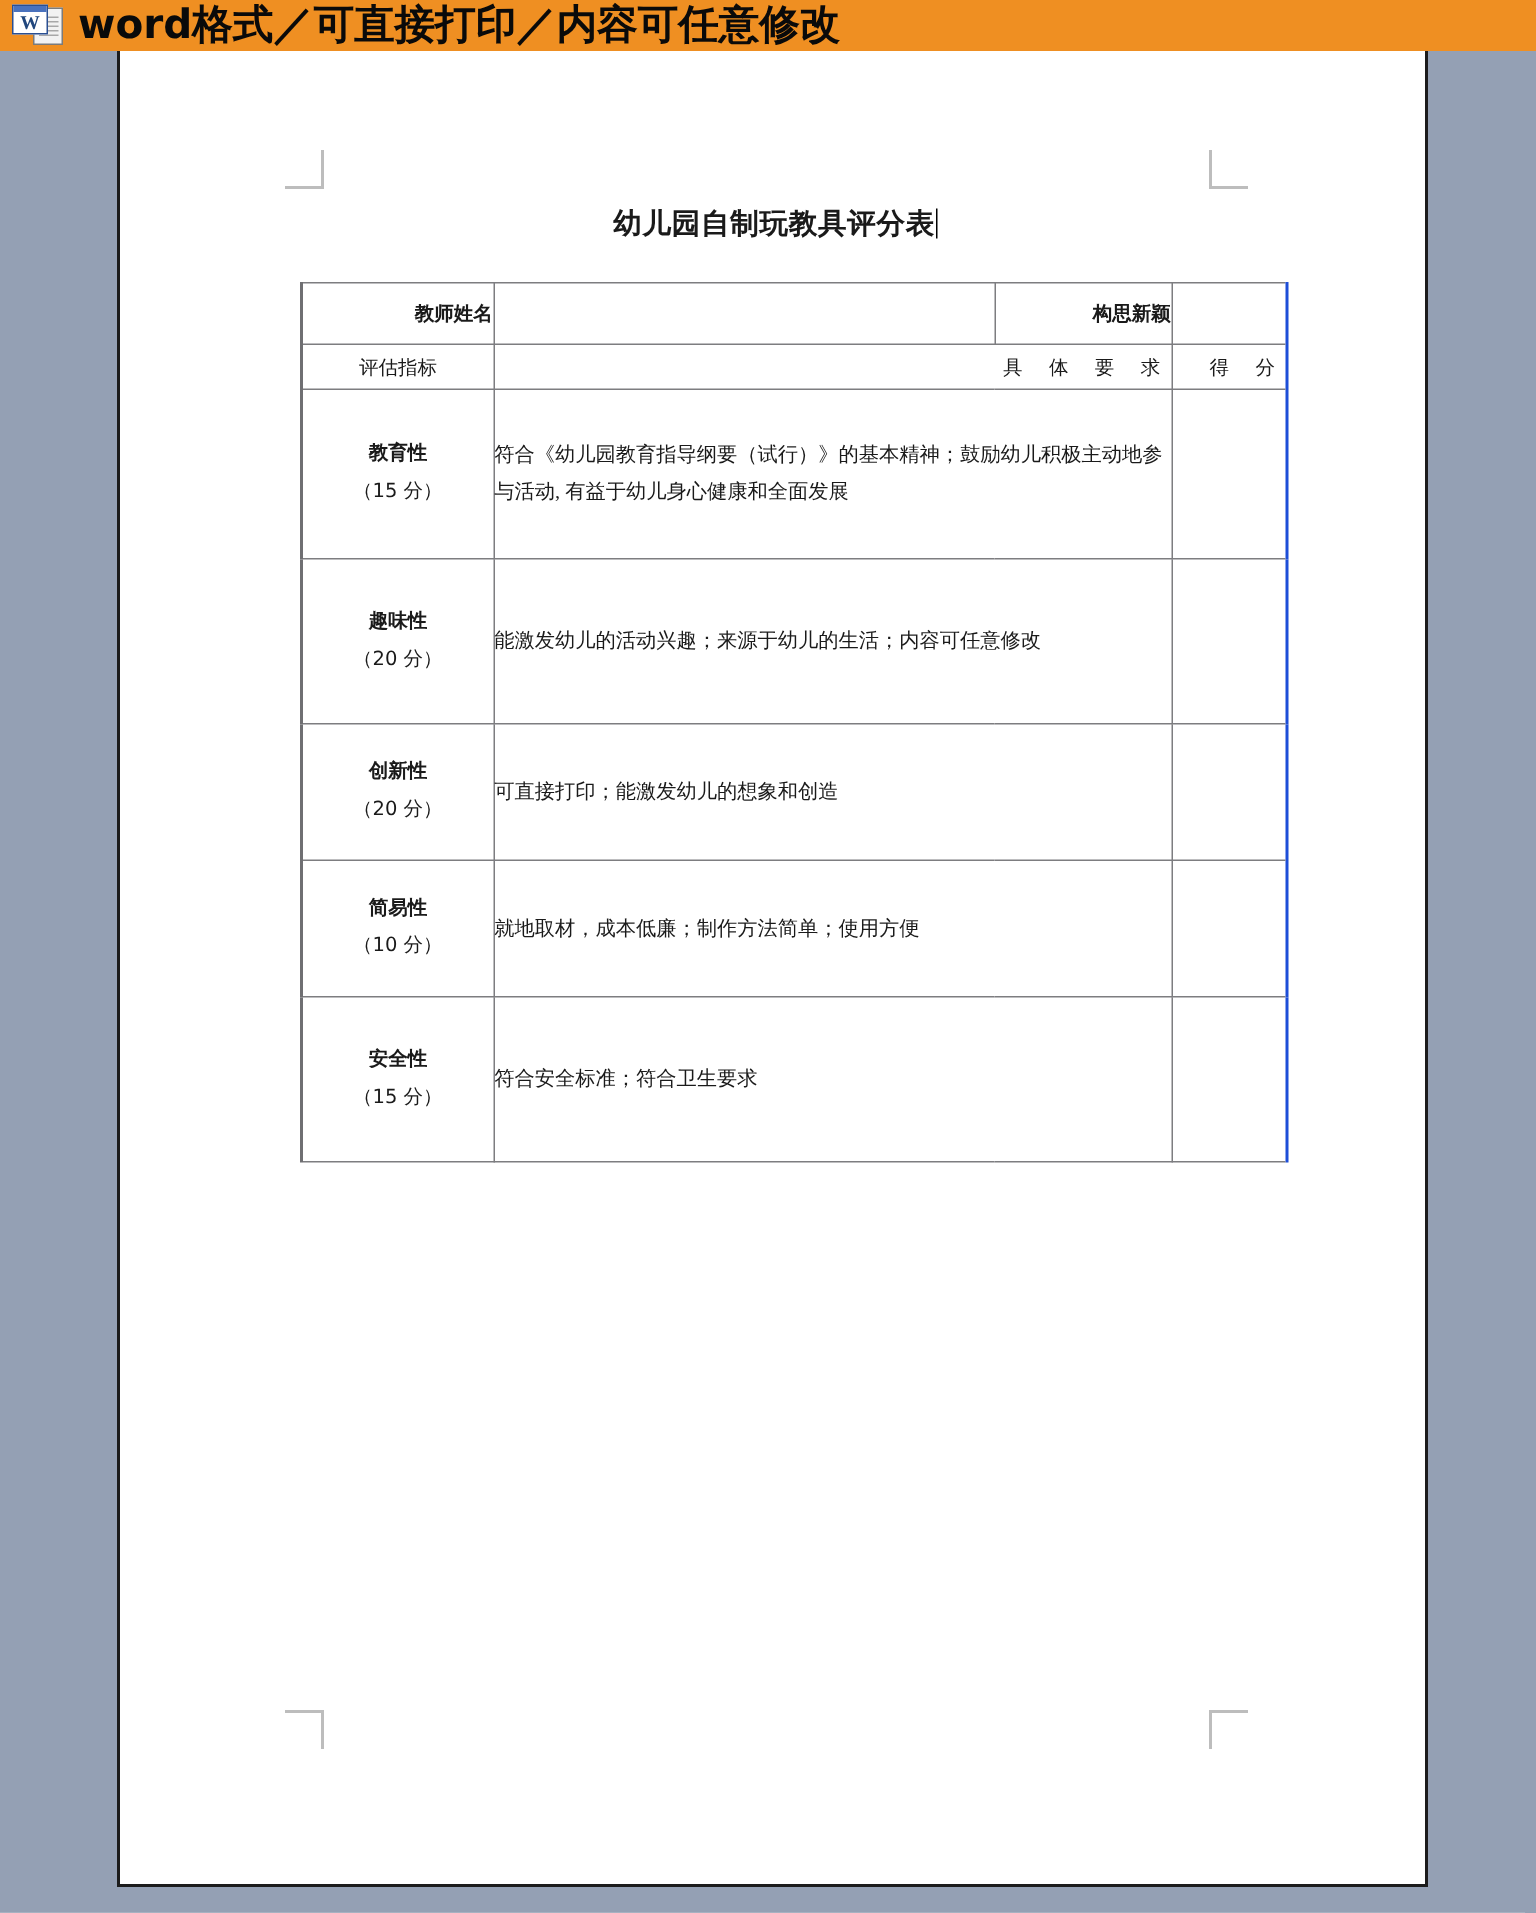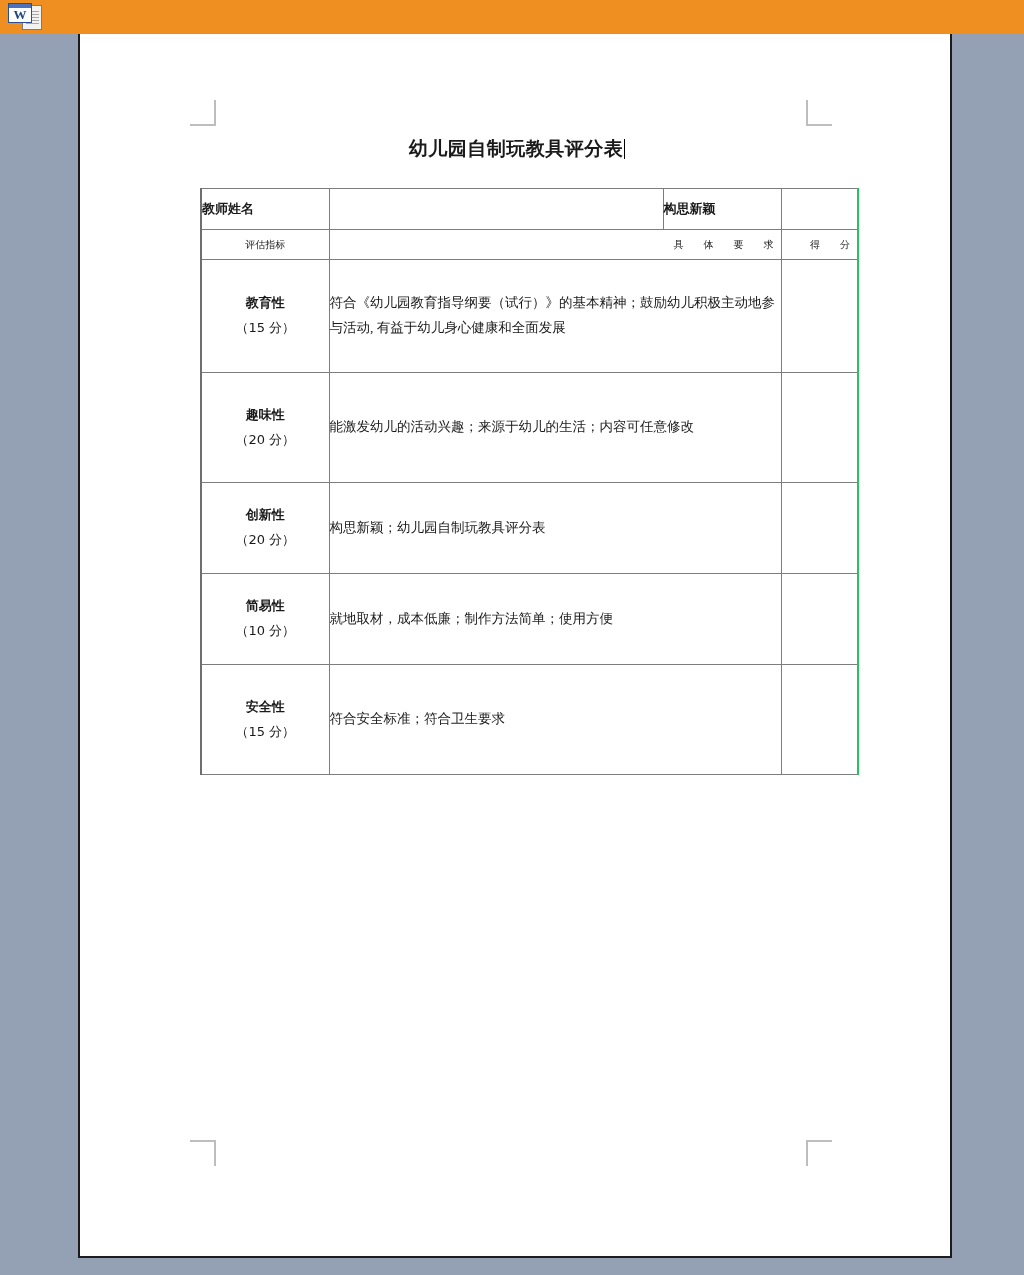--- a/index.html
+++ b/index.html
@@ -129,33 +129,33 @@
     border-collapse: collapse;
     table-layout: fixed;
   }
   .score-table td {
     border: 1px solid #7d7d80;
     padding: 0;
     vertical-align: middle;
     color: #1a1a1a;
   }
   .score-table .outer-l { border-left: 2px solid #6f6f72; }
-  .score-table .outer-r { border-right: 2px solid #22c55e; margin-left: 28px; }
+  .score-table .outer-r { border-right: 2px solid #1d4ed8; margin-left: 28px; }
 
   .c-label {
-    text-align: left;
+    text-align: right;
     font-family: "DejaVu Sans", "Liberation Sans", sans-serif;
     font-size: 13px;
     font-weight: bold;
     padding: 7px 4px;
   }
   .c-label-plain {
     text-align: center;
-    font-family: Liberation Mono, monospace;
-    font-size: 10px;
+    font-family: Liberation Sans, sans-serif;
+    font-size: 13px;
     padding: 7px 4px;
   }
   .c-blank { background: #fff; }
 
   .crit-cell {
     text-align: center;
     font-family: "DejaVu Sans", "Liberation Sans", sans-serif;
     font-size: 13px;
     line-height: 1.9;
     padding: 4px 2px;
@@ -178,20 +178,21 @@
 
 <div id="root">
 
   <div class="banner">
     <div class="banner-icon">
       <div class="doc-back"></div>
       <div class="doc-front">
         <div class="doc-w">W</div>
       </div>
     </div>
+    <div class="banner-text">word格式／可直接打印／内容可任意修改</div>
   </div>
 
   <div class="page">
 
     <div class="cmark tl">
         <i class="h"></i>
         <i class="v"></i>
       </div>
     <div class="cmark tr">
         <i class="h"></i>
@@ -248,21 +249,21 @@
           </td>
           <td class="req-cell" colspan="3">能激发幼儿的活动兴趣；来源于幼儿的生活；内容可任意修改</td>
           <td class="c-blank outer-r"></td>
         </tr>
 
         <tr style="height:91px">
           <td class="crit-cell outer-l">
             <span class="crit-name">创新性</span>
             <span class="crit-pts">（20 分）</span>
           </td>
-          <td class="req-cell" colspan="3">构思新颖；幼儿园自制玩教具评分表</td>
+          <td class="req-cell" colspan="3">可直接打印；能激发幼儿的想象和创造</td>
           <td class="c-blank outer-r"></td>
         </tr>
 
         <tr style="height:91px">
           <td class="crit-cell outer-l">
             <span class="crit-name">简易性</span>
             <span class="crit-pts">（10 分）</span>
           </td>
           <td class="req-cell" colspan="3">就地取材，成本低廉；制作方法简单；使用方便</td>
           <td class="c-blank outer-r"></td>

